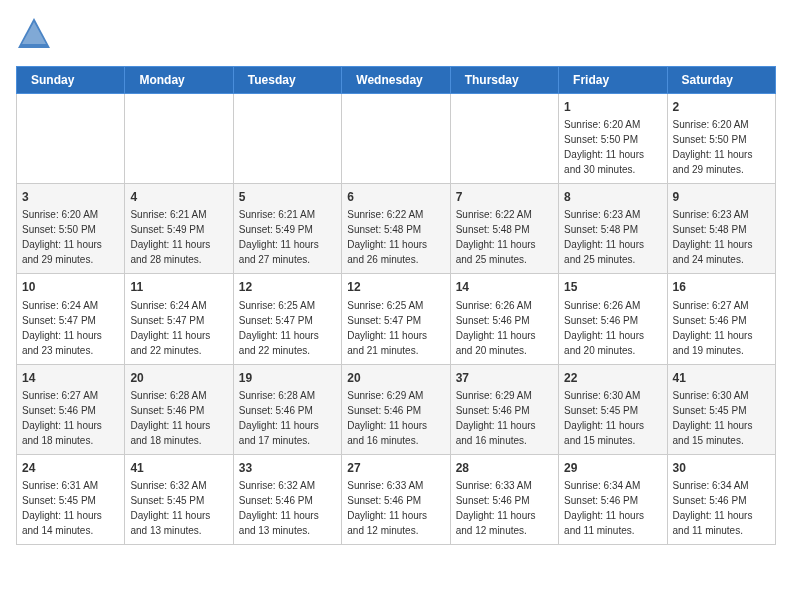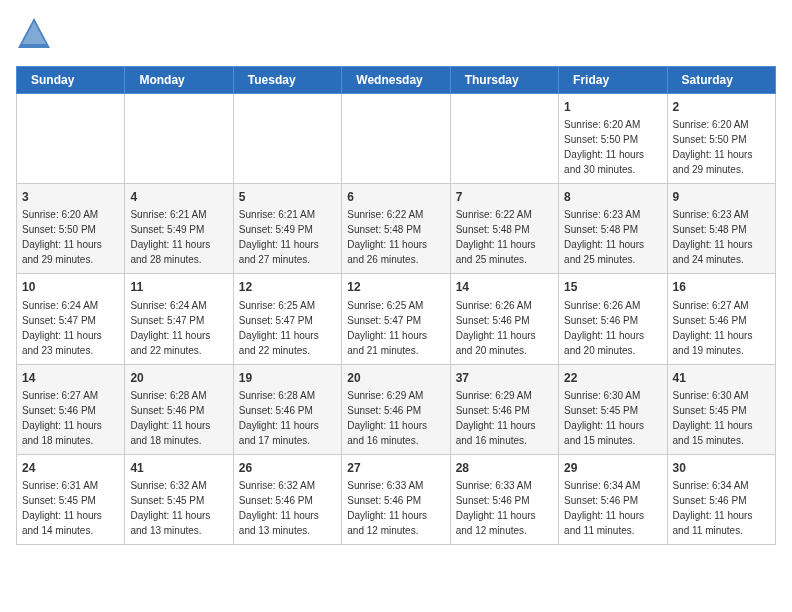--- a/index.html
+++ b/index.html
@@ -218,21 +218,21 @@
 Sunset: 5:45 PM
 Daylight: 11 hours and 15 minutes.</span></td>
         </tr>
         <tr>
           <td><span class="day-num">24</span><span class="day-info" style="white-space: pre-line;">Sunrise: 6:31 AM
 Sunset: 5:45 PM
 Daylight: 11 hours and 14 minutes.</span></td>
           <td><span class="day-num">41</span><span class="day-info" style="white-space: pre-line;">Sunrise: 6:32 AM
 Sunset: 5:45 PM
 Daylight: 11 hours and 13 minutes.</span></td>
-          <td><span class="day-num">26</span><span class="day-info" style="white-space: pre-line;">Sunrise: 6:32 AM
+          <td><span class="day-num">33</span><span class="day-info" style="white-space: pre-line;">Sunrise: 6:32 AM
 Sunset: 5:46 PM
 Daylight: 11 hours and 13 minutes.</span></td>
           <td><span class="day-num">27</span><span class="day-info" style="white-space: pre-line;">Sunrise: 6:33 AM
 Sunset: 5:46 PM
 Daylight: 11 hours and 12 minutes.</span></td>
           <td><span class="day-num">28</span><span class="day-info" style="white-space: pre-line;">Sunrise: 6:33 AM
 Sunset: 5:46 PM
 Daylight: 11 hours and 12 minutes.</span></td>
           <td><span class="day-num">29</span><span class="day-info" style="white-space: pre-line;">Sunrise: 6:34 AM
 Sunset: 5:46 PM

